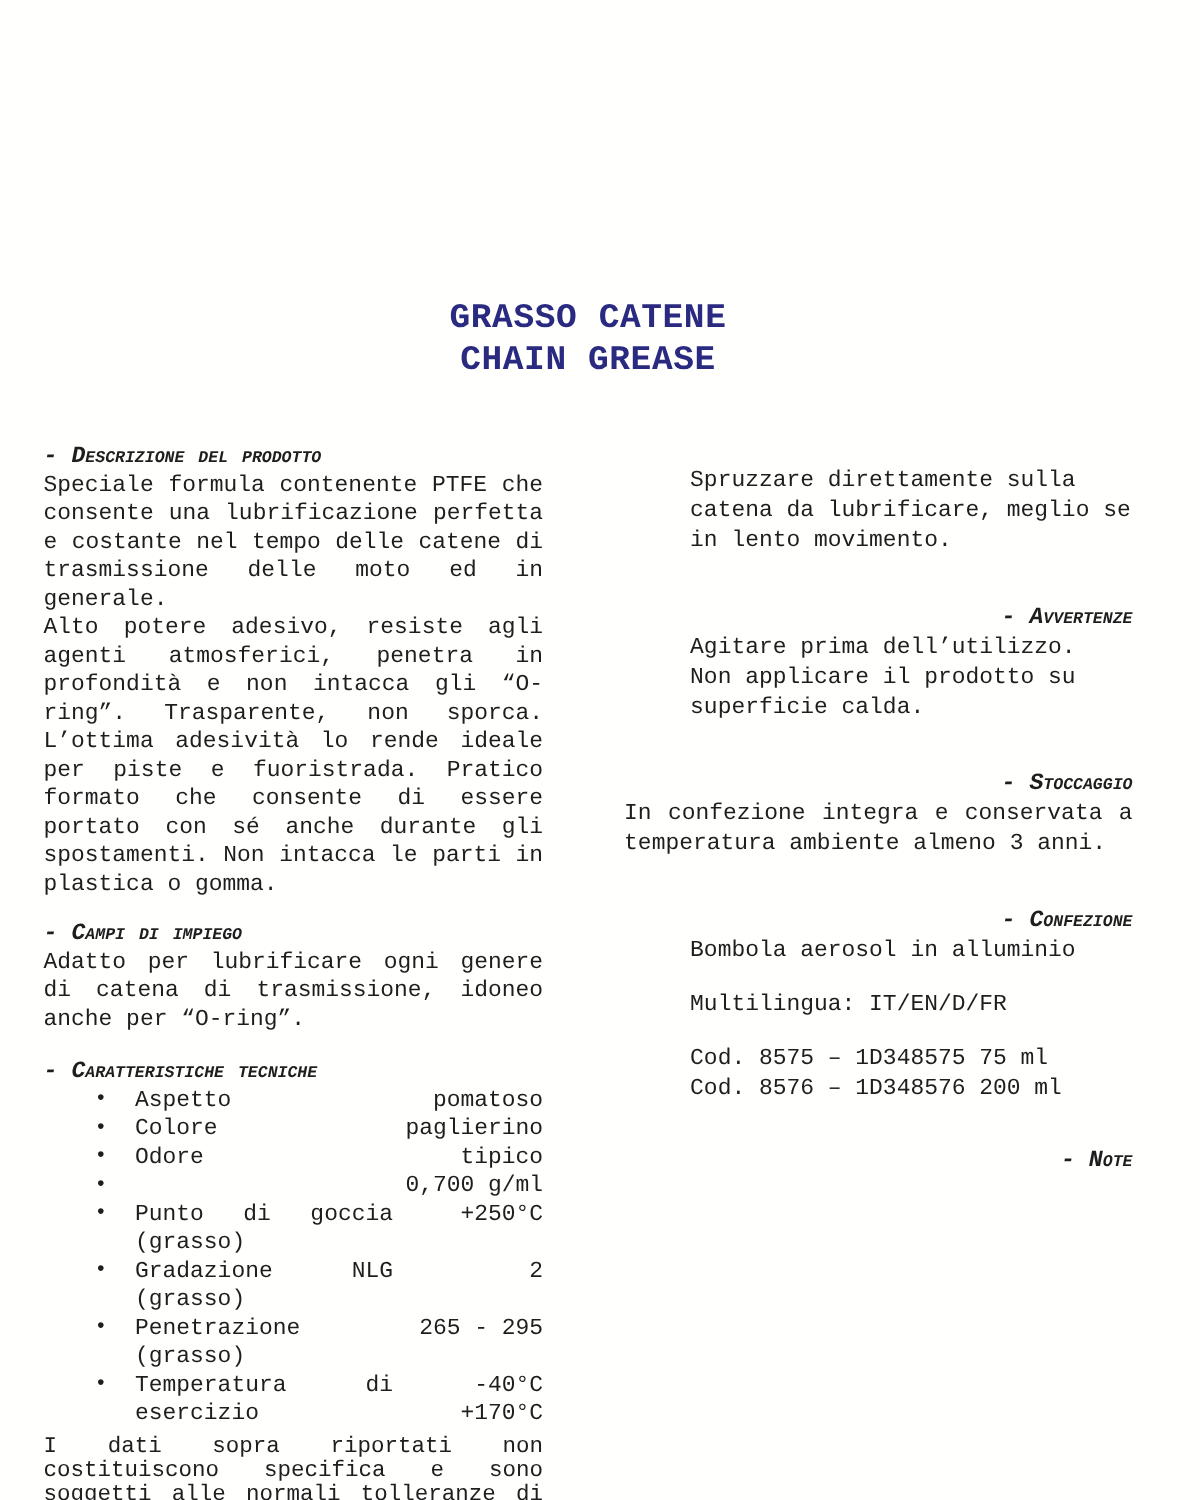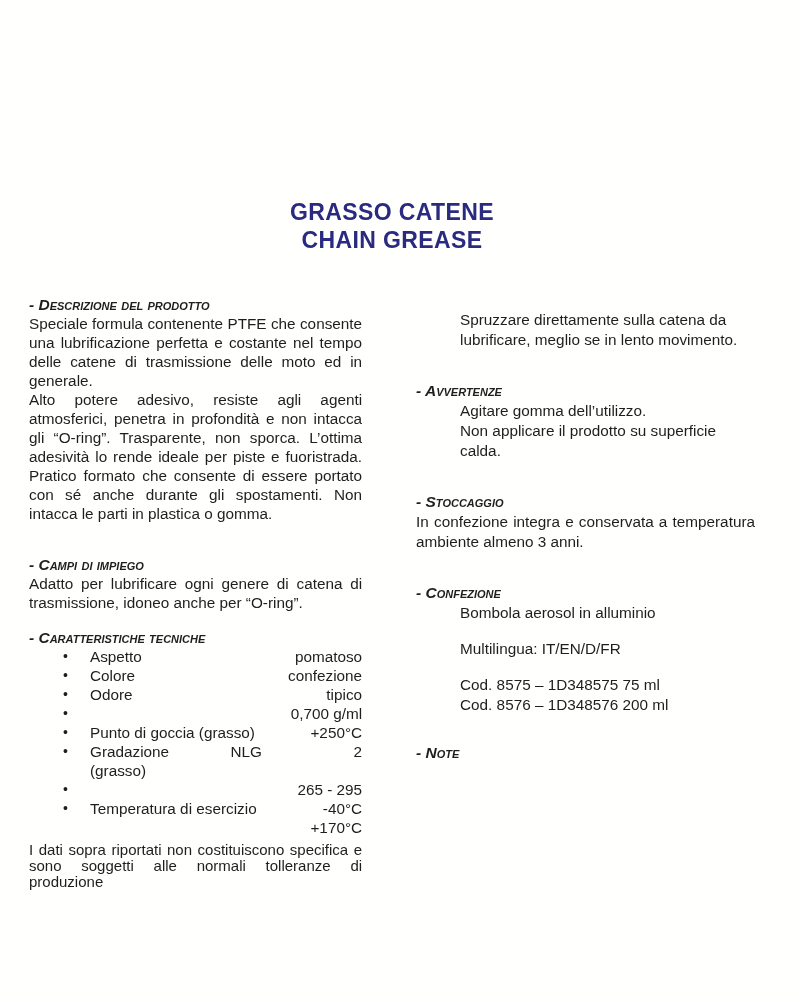--- a/index.html
+++ b/index.html
@@ -3,21 +3,21 @@
 <meta charset="utf-8">
 <style>
   html, body { margin: 0; padding: 0; background: #ffffff; }
   .page {
     position: relative;
     width: 800px;
     height: 1000px;
     background: #fffffe;
     box-sizing: border-box;
     padding: 198px 45px 0 29px;
-    font-family: Liberation Sans, sans-serif;
+    font-family: Liberation Mono, monospace;
     color: #1e1e1e;
     overflow: hidden;
   }
   .doc-title {
     text-align: center;
     font-weight: bold;
     font-size: 23px;
     line-height: 28px;
     letter-spacing: 0.4px;
     color: #2a2a80;
@@ -31,23 +31,23 @@
   .col-left  { width: 340px; line-height: 19px; }
   .col-right { width: 346px; line-height: 20px; }
   .sec-heading {
     margin: 0;
     font-size: 15.5px;
     font-weight: bold;
     font-style: italic;
     font-variant: small-caps;
     line-height: 19px;
   }
-  .col-left .gap-sm { margin-top: 32px; }
+  .col-left .gap-sm { margin-top: 14px; }
   .col-left .gap-md { margin-top: 16px; }
-  .col-right .sec-heading { margin-top: 31px; line-height: 20px; }
+  .col-right .sec-heading { margin-top: 31px; line-height: 20px; text-align: right; }
   .col-right .sec-heading.note-gap { margin-top: 28px; }
   .para { margin: 0; text-align: justify; }
   .line { min-height: 20px; margin-left: 44px; }
   .spacer { height: 16px; }
   
   .props { margin-top: 0; }
   .prop-row { display: flex; align-items: flex-start; }
   .prop-bullet {
     margin-left: 34px;
     width: 27px;
@@ -95,21 +95,21 @@
             <div>Aspetto</div>
           </div>
           <div class="prop-value">pomatoso</div>
         </div>
 
         <div class="prop-row">
           <span class="prop-bullet">•</span>
           <div class="prop-label">
             <div>Colore</div>
           </div>
-          <div class="prop-value">confezione</div>
+          <div class="prop-value">paglierino</div>
         </div>
 
         <div class="prop-row">
           <span class="prop-bullet">•</span>
           <div class="prop-label">
             <div>Odore</div>
           </div>
           <div class="prop-value">tipico</div>
         </div>
 
@@ -129,20 +129,23 @@
         <div class="prop-row">
           <span class="prop-bullet">•</span>
           <div class="prop-label">
             <div>Gradazione NLG (grasso)</div>
           </div>
           <div class="prop-value">2</div>
         </div>
 
         <div class="prop-row">
           <span class="prop-bullet">•</span>
+          <div class="prop-label">
+            <div>Penetrazione (grasso)</div>
+          </div>
           <div class="prop-value">265 - 295</div>
         </div>
 
         <div class="prop-row">
           <span class="prop-bullet">•</span>
           <div class="prop-label">
             <div>Temperatura di esercizio</div>
           </div>
           <div class="prop-value">
             <div>-40°C</div>
@@ -153,21 +156,21 @@
       </div>
 
       <p class="footnote">I dati sopra riportati non costituiscono specifica e sono soggetti alle normali tolleranze di produzione</p>
     </div>
 
     <div class="col-right">
 
       <p class="line" style="text-align:left">Spruzzare direttamente sulla catena da lubrificare, meglio se in lento movimento.</p>
 
       <h3 class="sec-heading">- Avvertenze</h3>
-      <div class="line">Agitare gomma dell’utilizzo.</div>
+      <div class="line">Agitare prima dell’utilizzo.</div>
       <div class="line">Non applicare il prodotto su superficie calda.</div>
 
       <h3 class="sec-heading">- Stoccaggio</h3>
       <p class="para">In confezione integra e conservata a temperatura ambiente almeno 3 anni.</p>
 
       <h3 class="sec-heading">- Confezione</h3>
       <div class="line">Bombola aerosol in alluminio</div>
       <div class="spacer"></div>
       <div class="line">Multilingua: IT/EN/D/FR</div>
       <div class="spacer"></div>

